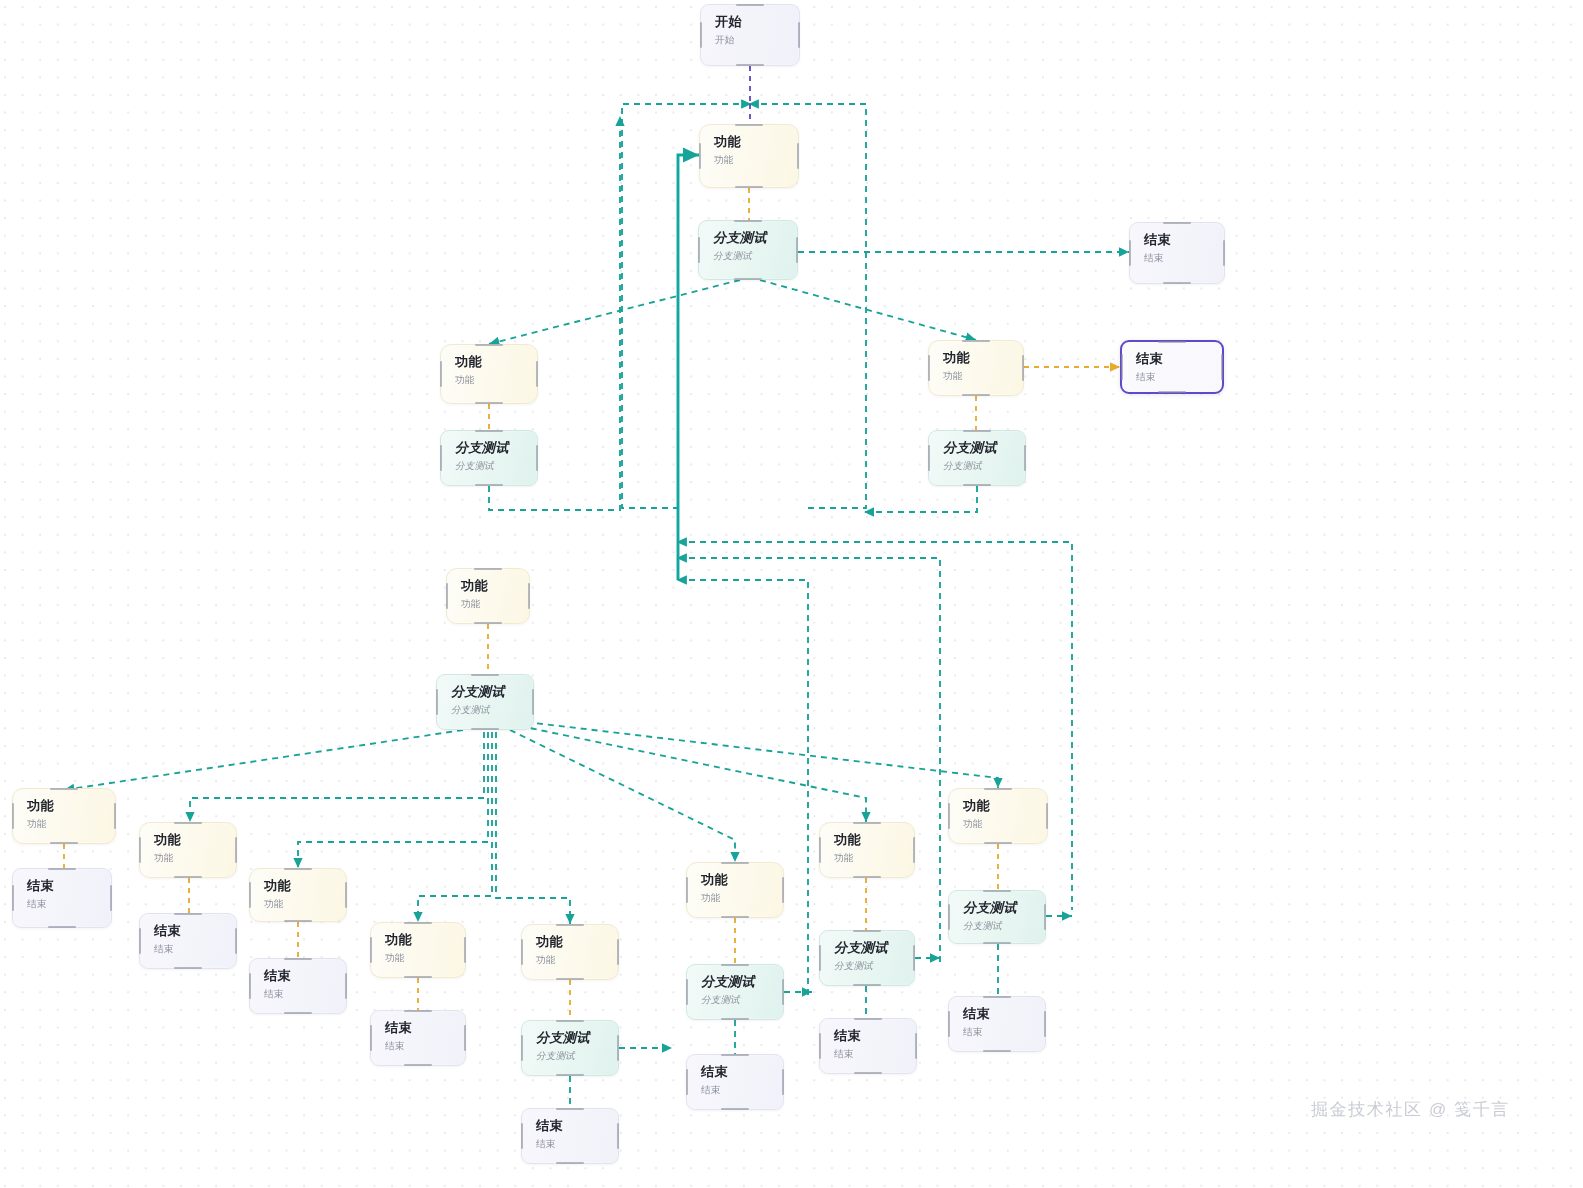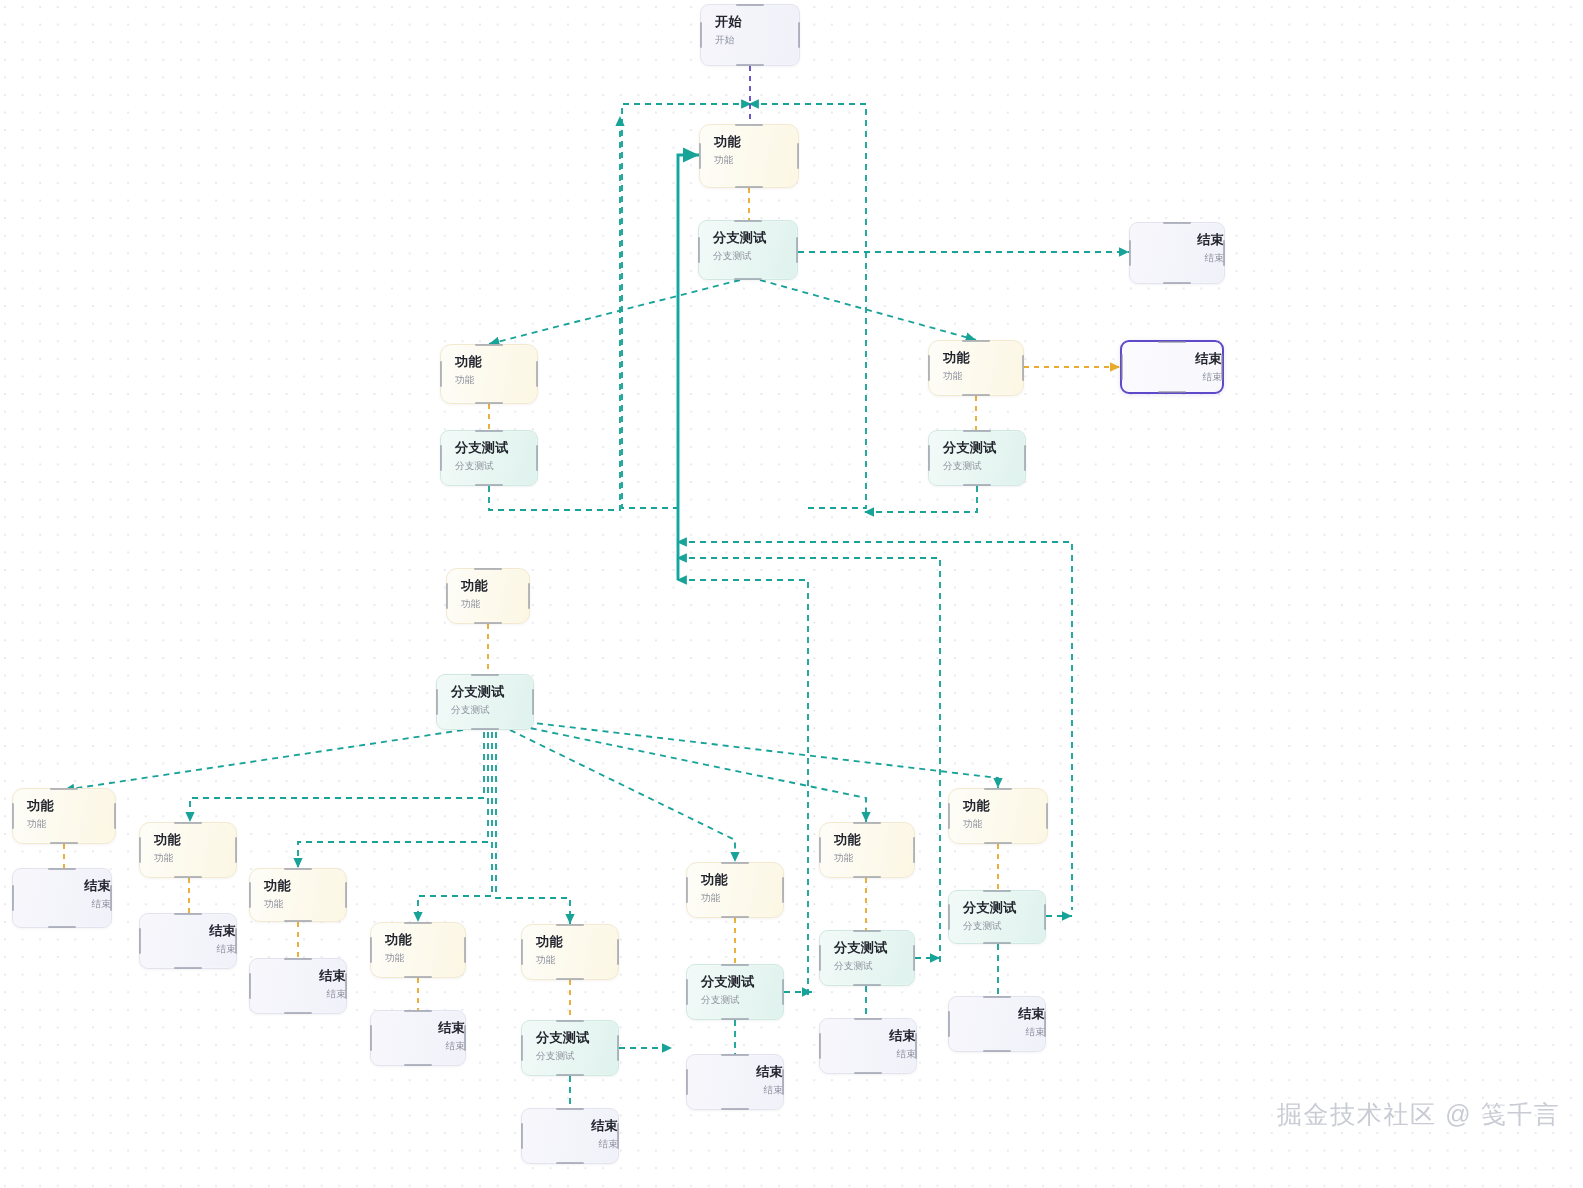--- a/index.html
+++ b/index.html
@@ -51,25 +51,25 @@
     border-color: #e4e3f0;
   }
   .type-func {
     background: linear-gradient(100deg, #fdfdf8 0%, #fdfaee 45%, #fcf7e4 100%);
     border-color: #f2e9cf;
     border-radius: 11px;
   }
   .type-branch {
     background: linear-gradient(105deg, #f2faf8 0%, #e8f6f2 55%, #dff2ed 100%);
     border-color: #cfe9e2;
+    font-style: italic;
   }
   .type-end {
     background: linear-gradient(100deg, #f7f7fc 0%, #f4f4fb 50%, #f1f1f9 100%);
     border-color: #e3e3f0;
-    text-align: right;
   }
   .node.selected {
     border: 2px solid #6049c8;
     background: linear-gradient(100deg, #fbfbfe 0%, #f8f8fd 100%);
     box-shadow: 0 1px 5px rgba(80,60,180,.12);
   }
   
   .port {
     position: absolute;
     background: #8a8f9e;
@@ -77,22 +77,22 @@
     border-radius: 1.6px;
   }
   .port.t, .port.b { height: 2.4px; width: 28px; left: 50%; margin-left: -14px; }
   .port.t { top: -1.2px; }
   .port.b { bottom: -1.2px; }
   .port.l, .port.r { width: 2.4px; height: 26px; top: 50%; margin-top: -13px; }
   .port.l { left: -1.2px; }
   .port.r { right: -1.2px; }
   #watermark {
     position: absolute;
-    left: 1277px; top: 1098px;
-    font-size: 25px;
+    left: 1311px; top: 1098px;
+    font-size: 17px;
     color: #c9ccd4;
     letter-spacing: 1.6px;
     white-space: nowrap;
     z-index: 3;
   }
 </style>
 </head>
 <body>
 
 <div id="canvas">

